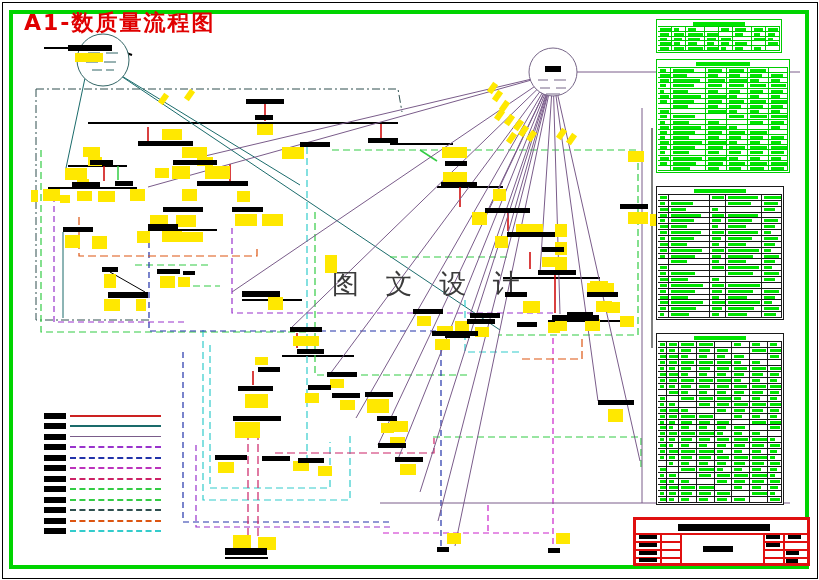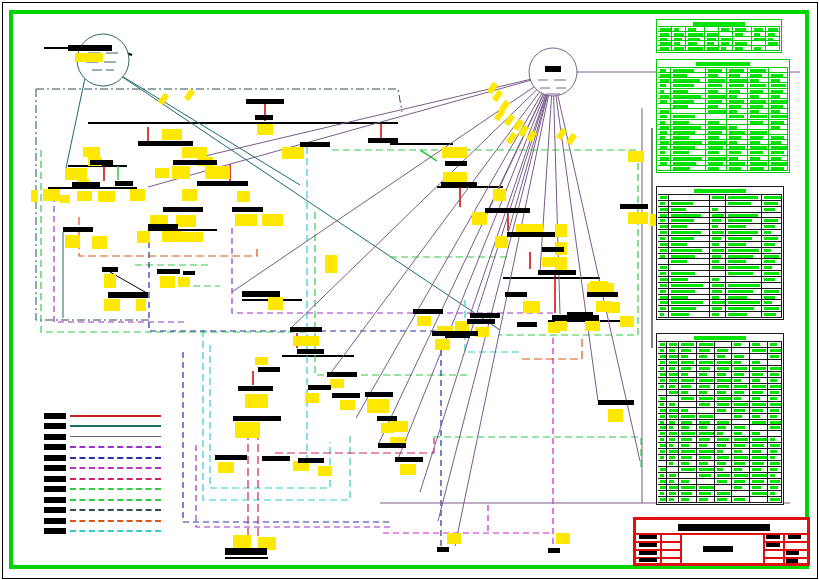--- a/index.html
+++ b/index.html
@@ -127,20 +127,22 @@
       <polyline points="92,70 102,70" fill="none" stroke="#336666" stroke-width="1"></polyline>
       <polyline points="106,70 114,70" fill="none" stroke="#336666" stroke-width="1"></polyline>
       <circle cx="553" cy="72" r="24" fill="#ffffff" stroke="#776688"></circle>
       <polyline points="538,80 548,80" fill="none" stroke="#776688" stroke-width="1"></polyline>
       <polyline points="554,80 566,80" fill="none" stroke="#776688" stroke-width="1"></polyline>
       <polyline points="540,88 550,88" fill="none" stroke="#776688" stroke-width="1"></polyline>
       <polyline points="556,88 566,88" fill="none" stroke="#776688" stroke-width="1"></polyline>
       <polyline points="546,94 560,94" fill="none" stroke="#776688" stroke-width="1"></polyline>
     </svg>
 
+  <div class="title">A1-数质量流程图</div>
+  <div class="watermark">图 文 设 计</div>
 
   <div id="legend">
       <div class="legend-row" style="left: 44px; top: 413px; width: 120px;">
         <div class="legend-key"></div>
         <div class="legend-line" style="border-top: 2px solid rgb(204, 34, 34);"></div>
       </div>
       <div class="legend-row" style="left: 44px; top: 423.45px; width: 120px;">
         <div class="legend-key"></div>
         <div class="legend-line" style="border-top: 2px solid rgb(26, 107, 107);"></div>
       </div>

